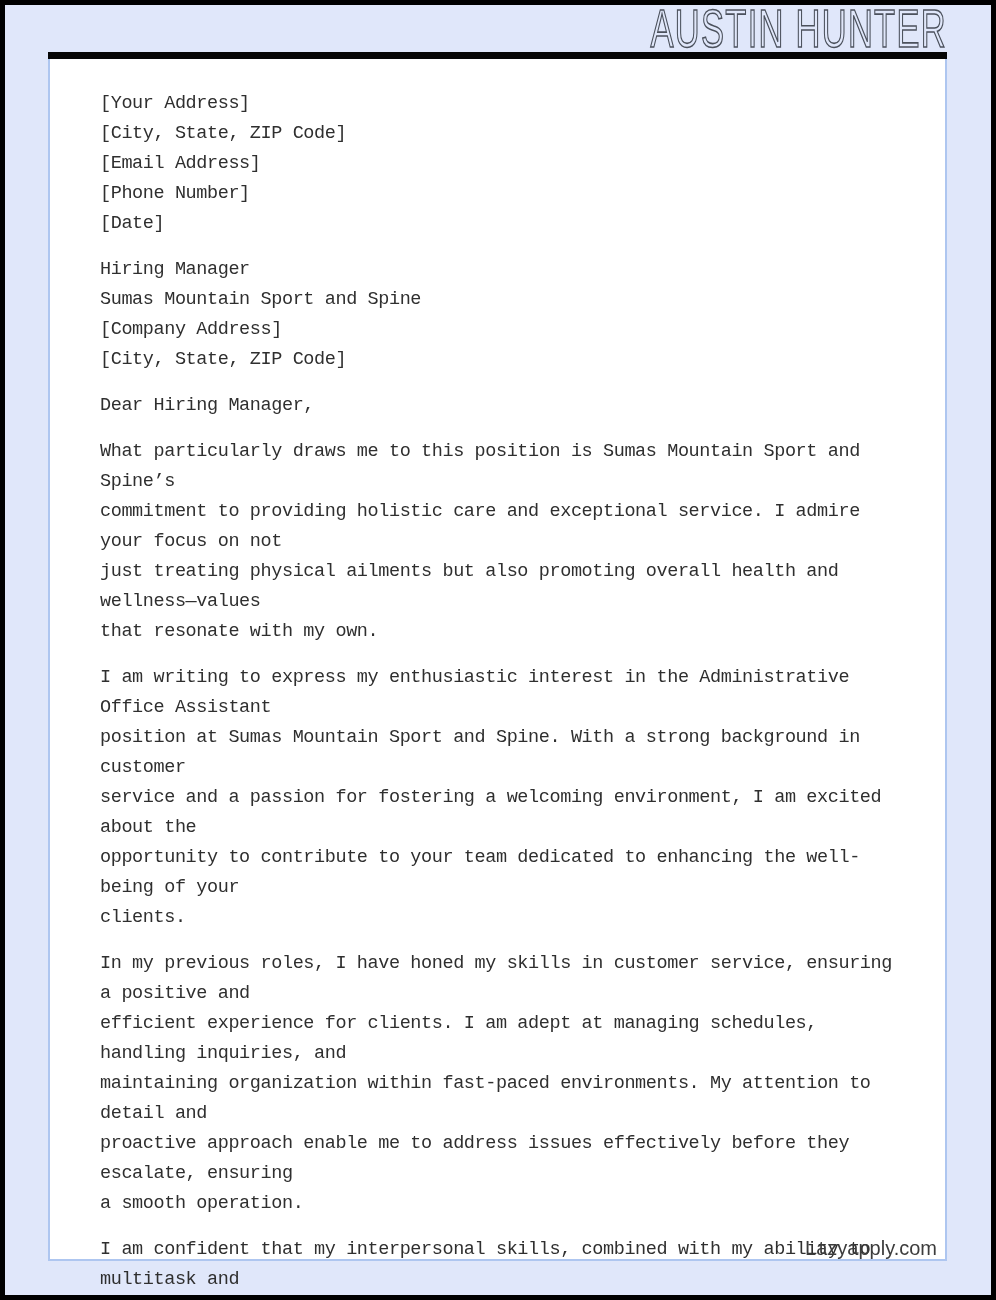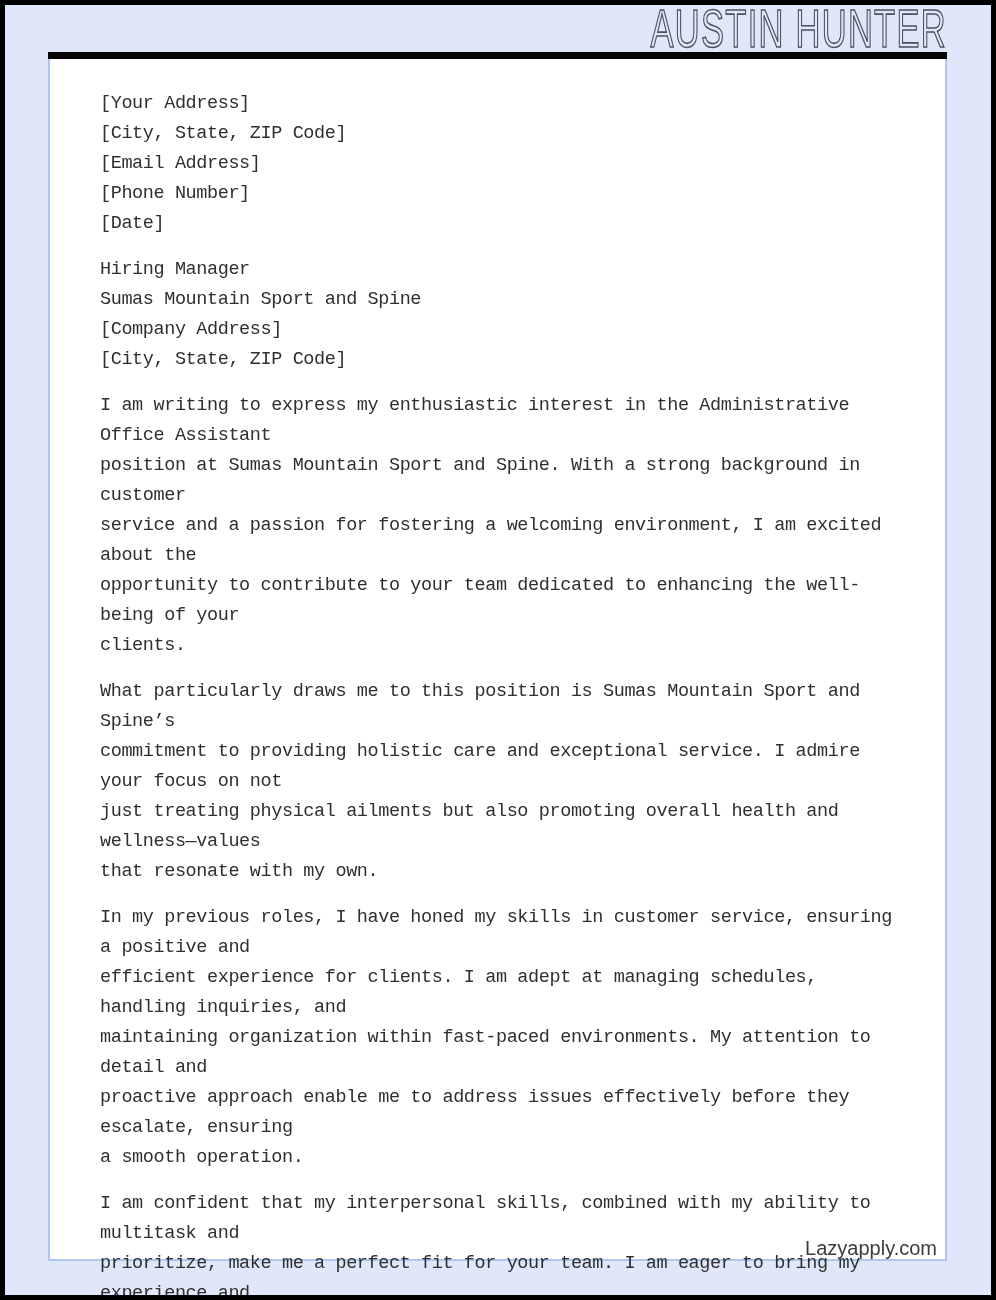--- a/index.html
+++ b/index.html
@@ -77,29 +77,30 @@
     <div class="letter">
       <p>[Your Address]
 [City, State, ZIP Code]
 [Email Address]
 [Phone Number]
 [Date]</p>
       <p>Hiring Manager
 Sumas Mountain Sport and Spine
 [Company Address]
 [City, State, ZIP Code]</p>
+      <p>Dear Hiring Manager,</p>
+      <p>What particularly draws me to this position is Sumas Mountain Sport and Spine’s
+commitment to providing holistic care and exceptional service. I admire your focus on not
+just treating physical ailments but also promoting overall health and wellness—values
+that resonate with my own.</p>
       <p>I am writing to express my enthusiastic interest in the Administrative Office Assistant
 position at Sumas Mountain Sport and Spine. With a strong background in customer
 service and a passion for fostering a welcoming environment, I am excited about the
 opportunity to contribute to your team dedicated to enhancing the well-being of your
 clients.</p>
-      <p>What particularly draws me to this position is Sumas Mountain Sport and Spine’s
-commitment to providing holistic care and exceptional service. I admire your focus on not
-just treating physical ailments but also promoting overall health and wellness—values
-that resonate with my own.</p>
       <p>In my previous roles, I have honed my skills in customer service, ensuring a positive and
 efficient experience for clients. I am adept at managing schedules, handling inquiries, and
 maintaining organization within fast-paced environments. My attention to detail and
 proactive approach enable me to address issues effectively before they escalate, ensuring
 a smooth operation.</p>
       <p>I am confident that my interpersonal skills, combined with my ability to multitask and
 prioritize, make me a perfect fit for your team. I am eager to bring my experience and
 dedication to Sumas Mountain Sport and Spine, enhancing the administrative functions
 that support your mission to improve clients’ lives.</p>
     </div>

